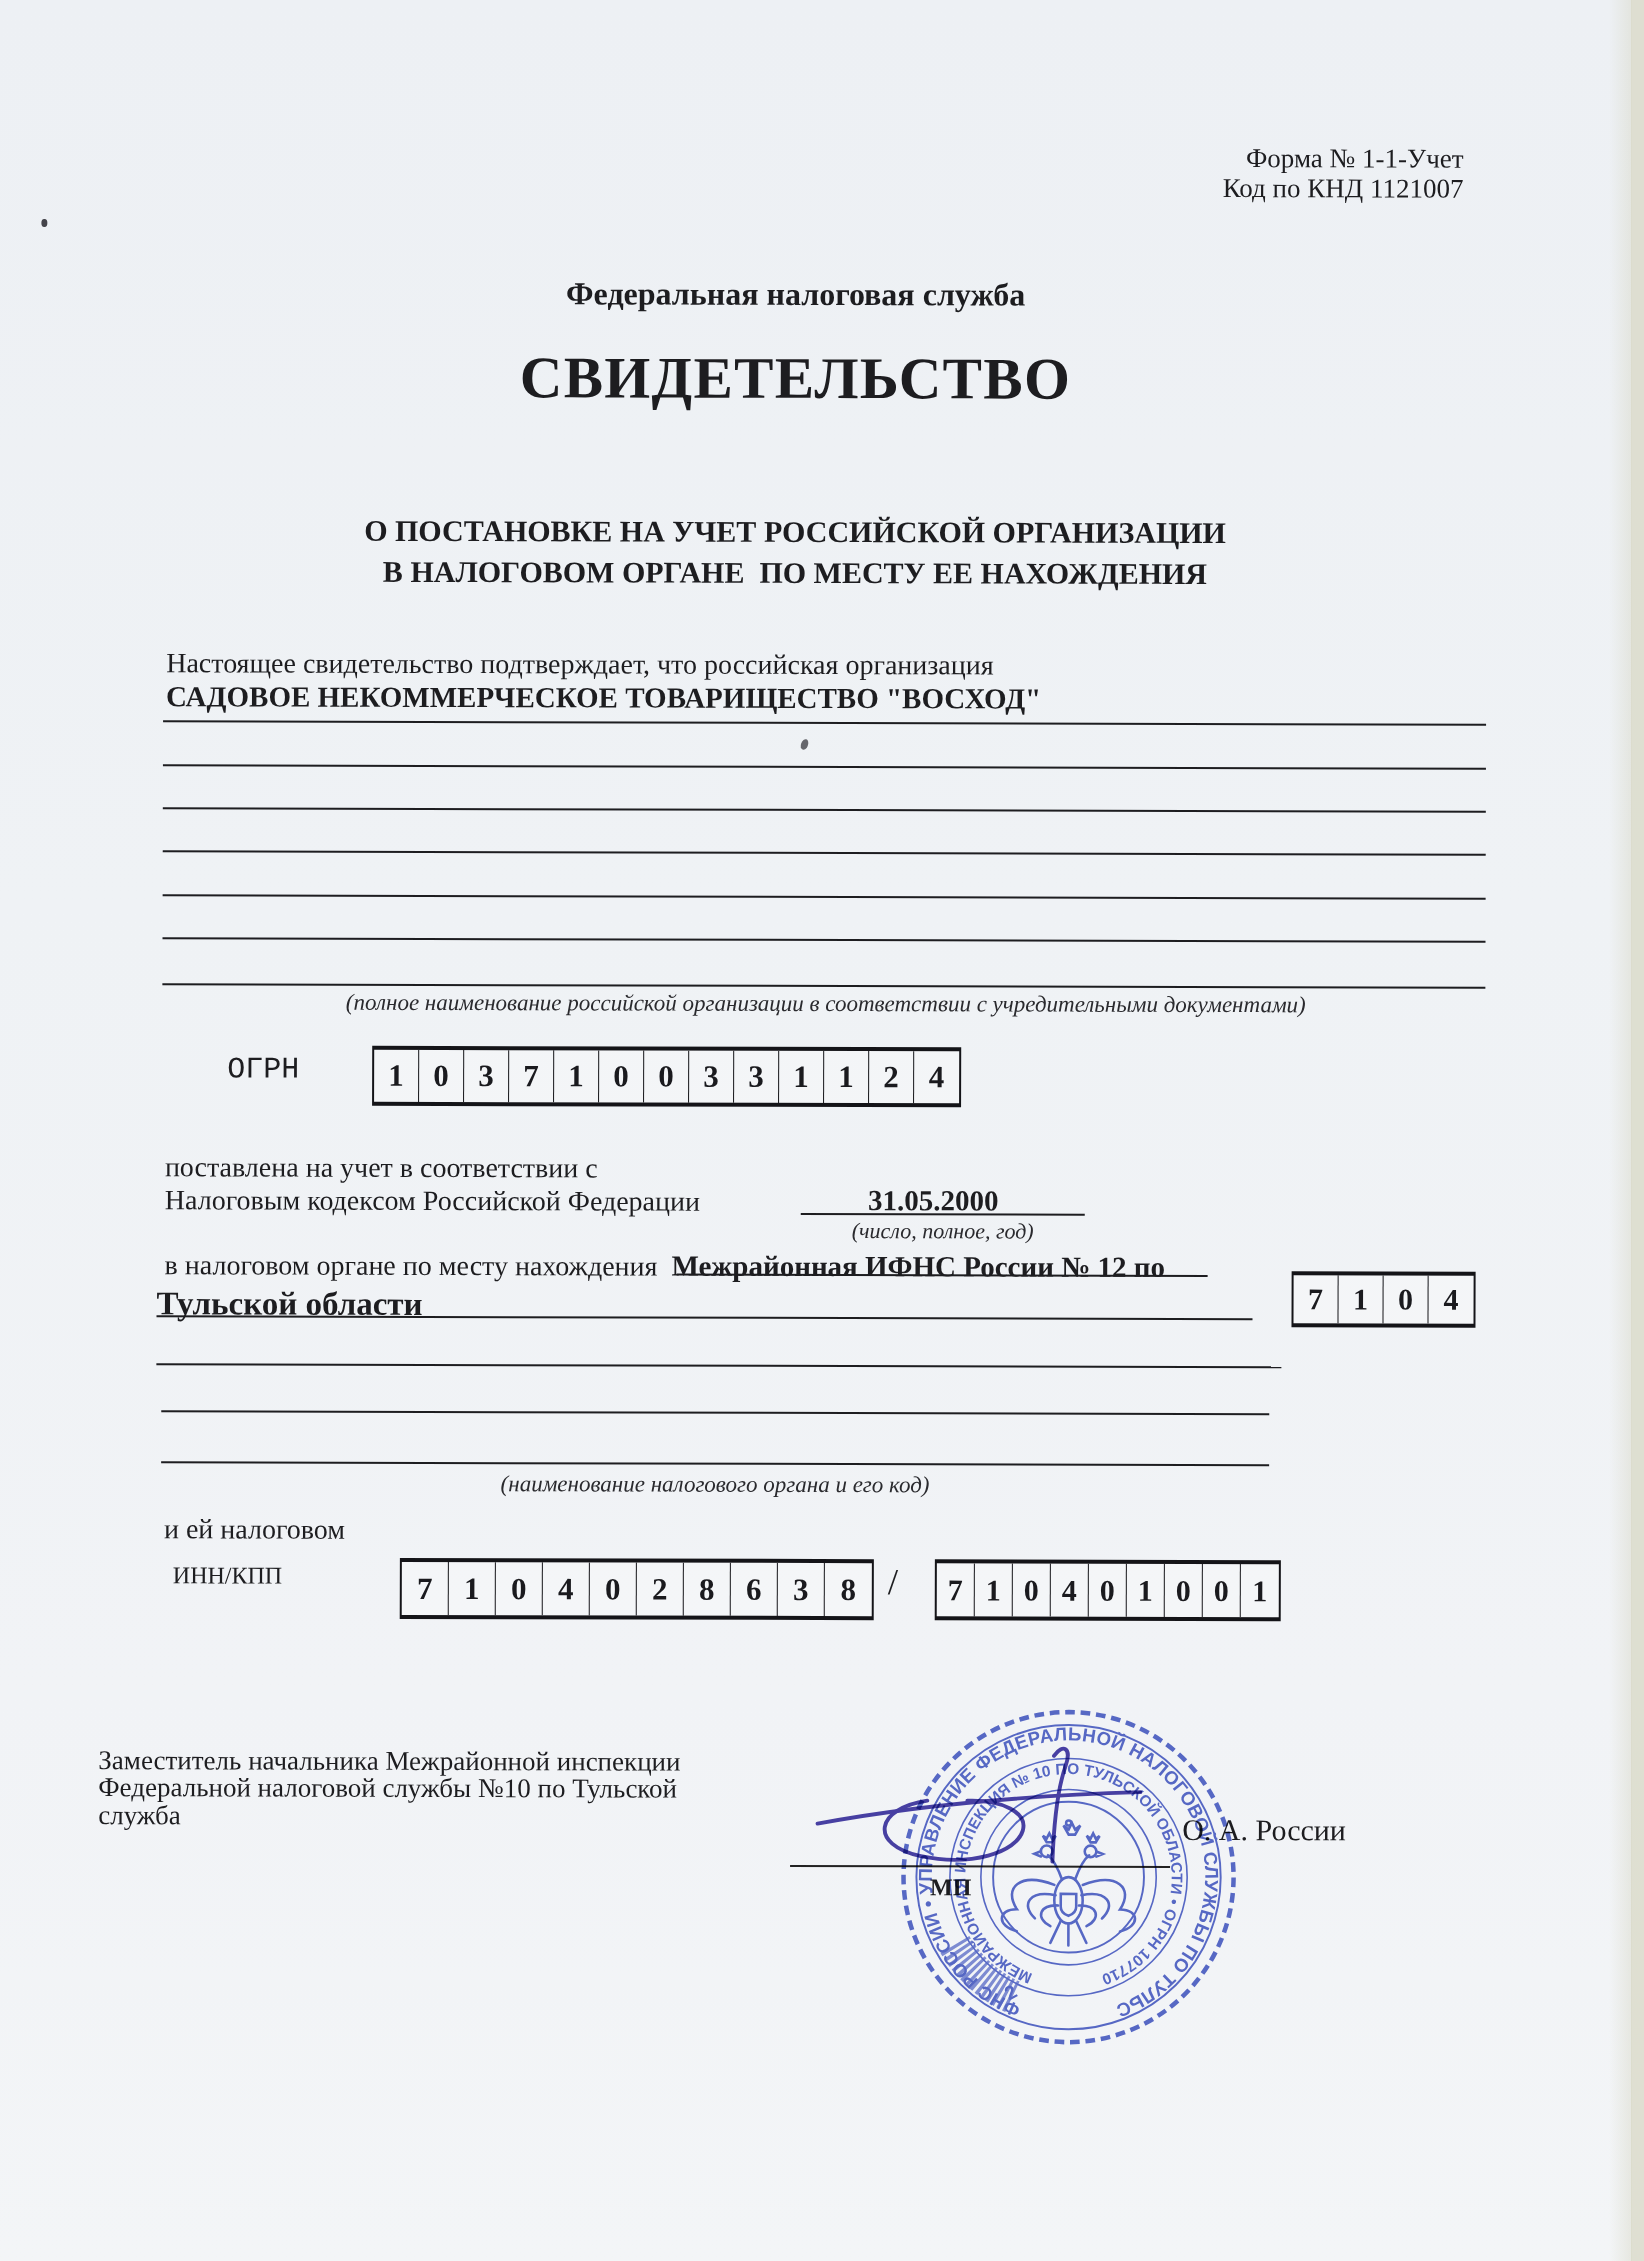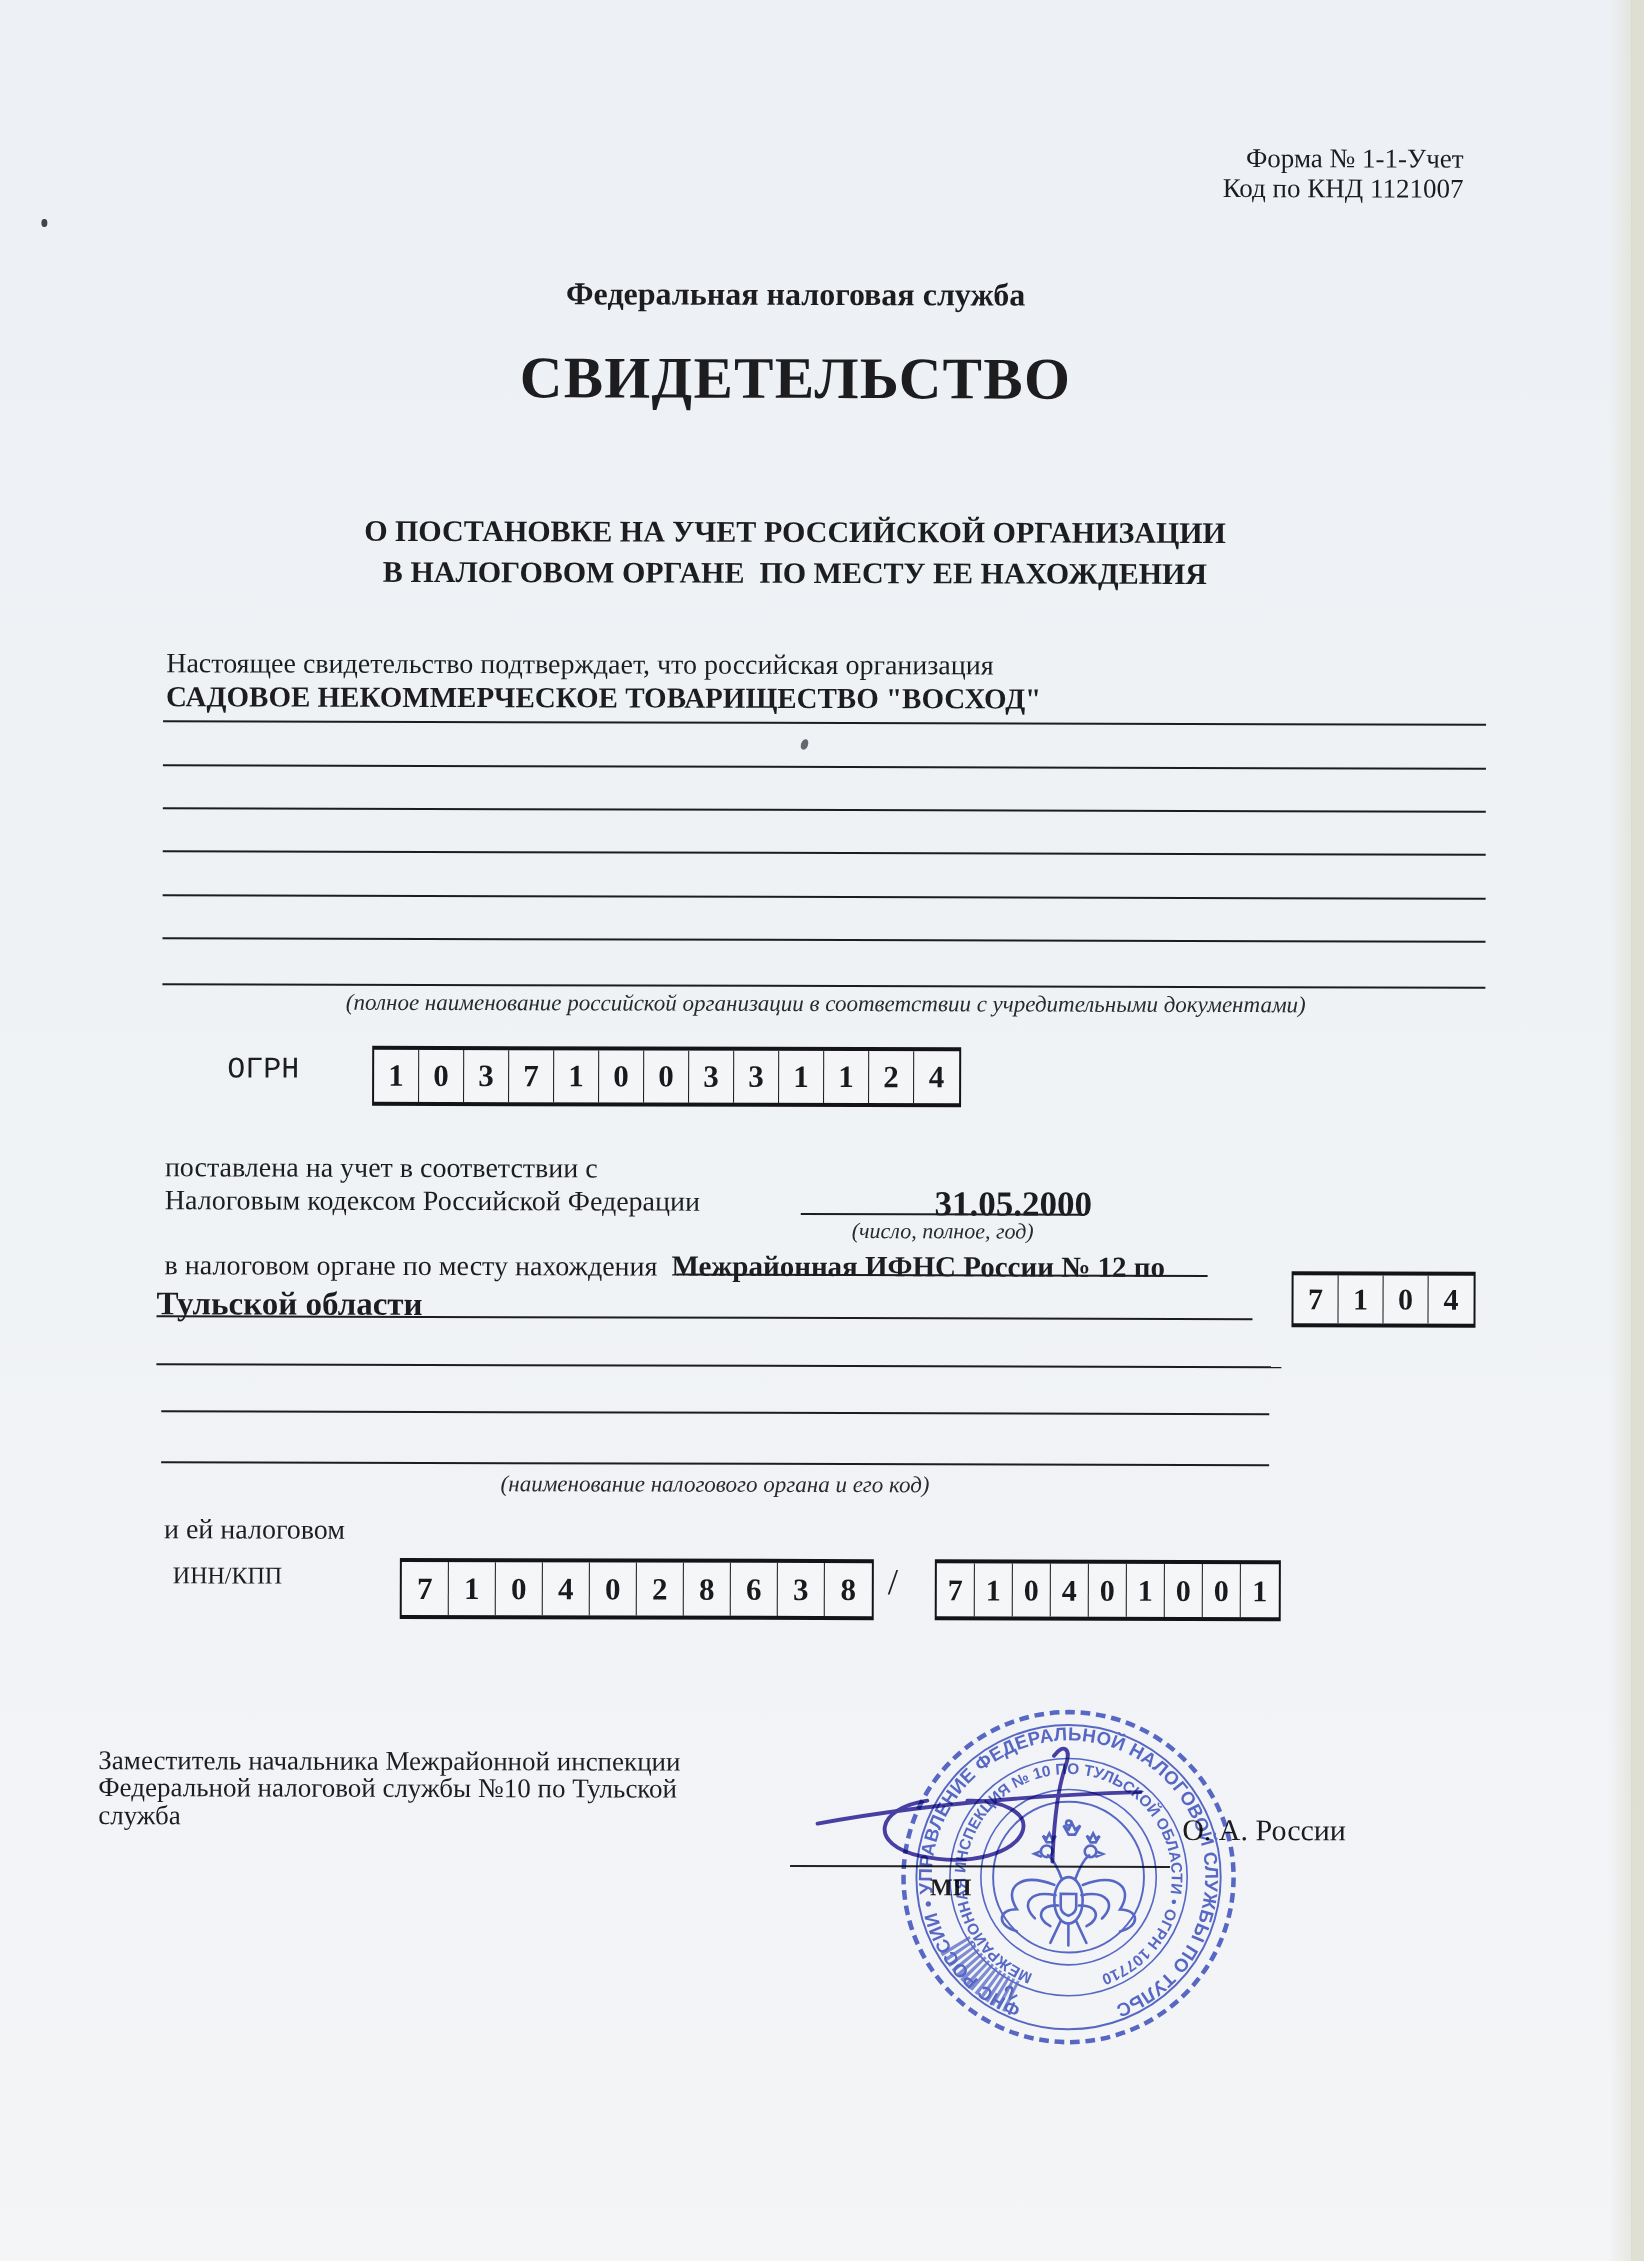--- a/index.html
+++ b/index.html
@@ -80,21 +80,21 @@
       <div class="cell">3</div>
       <div class="cell">3</div>
       <div class="cell">1</div>
       <div class="cell">1</div>
       <div class="cell">2</div>
       <div class="cell">4</div>
     </div>
 
     <div class="abs t43" style="top:1153px;left:165px;">поставлена на учет в соответствии с</div>
     <div class="abs t43" style="top:1186px;left:165px;">Налоговым кодексом Российской Федерации</div>
-    <div class="abs bold" style="top:1184px;left:904px;width:219px;text-align:center;font-size:35px;">31.05.2000</div>
+    <div class="abs bold" style="top:1184px;left:824px;width:219px;text-align:center;font-size:29px;">31.05.2000</div>
     <div class="abs rule" style="top:1213px;left:801px;width:284px;"></div>
     <div class="abs italic caption" style="top:1218px;left:814px;width:258px;text-align:center;font-size:22px;">(число, полное, год)</div>
 
     <div class="abs t43" style="top:1250px;left:165px;">
       <span>в налоговом органе по месту нахождения</span><span class="bold" style="margin-left:14px;font-size:29px;">Межрайонная ИФНС России № 12 по</span>
     </div>
     <div class="abs rule" style="top:1274px;left:677px;width:531px;"></div>
     <div class="abs bold" style="top:1287px;left:157px;font-size:33px;">Тульской области</div>
     <div class="abs rule" style="top:1317px;left:157px;width:1096px;"></div>
 

